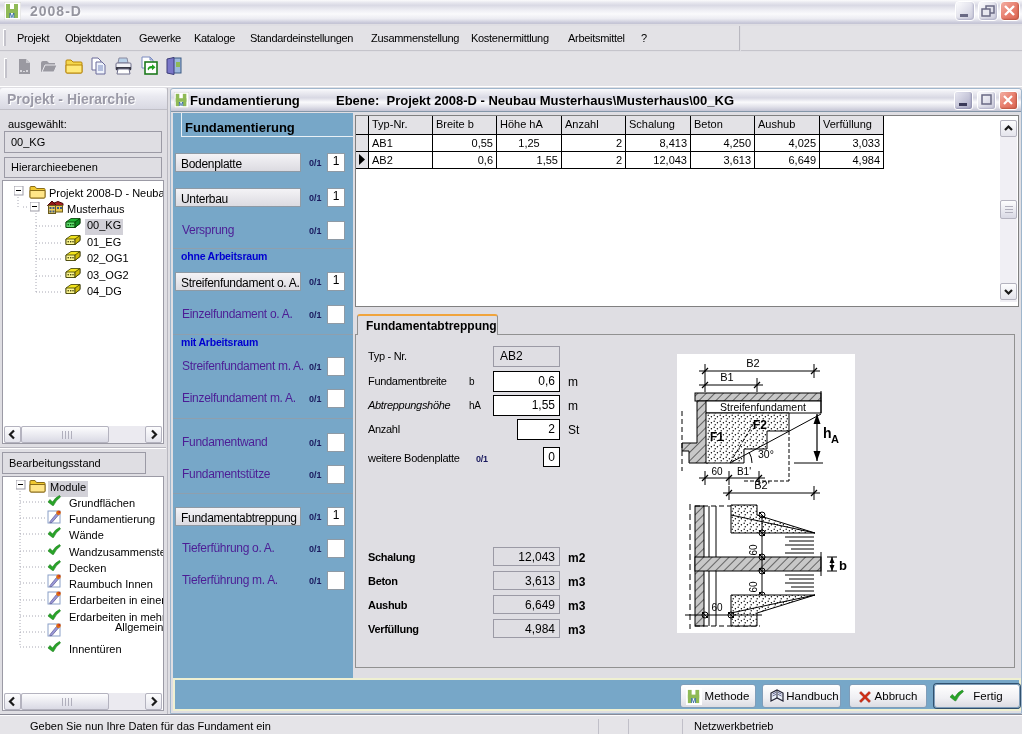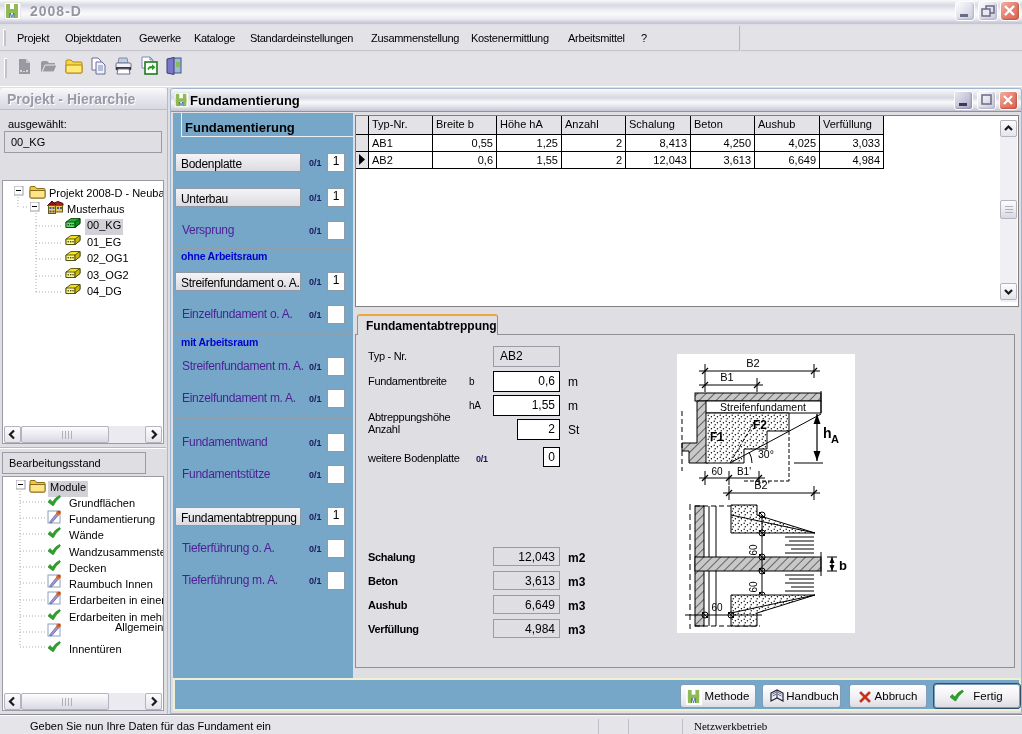--- a/index.html
+++ b/index.html
@@ -216,20 +216,23 @@
 <div class="abs" style="left:0; top:88px; width:2px; height:626px; background:#f6f6f8;"></div>
 
 <div class="abs" id="leftpanel">
   <div id="lp-head">
       <span>Projekt - Hierarchie</span>
     </div>
   <div class="abs label11" style="left:8px; top:30px;">ausgewählt:</div>
   <div class="abs sunkbox" style="left:4px; top:43px; width:158px; height:22px;">
     <div class="abs label11" style="left:6px; top:4px;">00_KG</div>
   </div>
+  <div class="abs sunkbox" style="left:4px; top:69px; width:158px; height:21px;">
+    <div class="abs label11" style="left:6px; top:3px;">Hierarchieebenen</div>
+  </div>
   <div class="abs treebox" style="left:2px; top:92px; width:162px; height:264px; overflow:hidden;">
     <svg style="position:absolute;left:0;top:0" width="160" height="250">
       <path d="M15 16 V26 M20 26 H26" stroke="#a8a8b4" stroke-width="1" stroke-dasharray="1 2"></path>
       <path d="M33 32 V112 M33 45 H58 M33 62 H58 M33 78 H58 M33 95 H58 M33 111 H58" stroke="#a8a8b4" stroke-width="1" stroke-dasharray="1 2"></path>
     </svg>
     <svg class="abs" style="left:11px;top:5px" width="10" height="10">
         <use href="#i-exp"></use>
       </svg>
     <svg class="abs" style="left:26px;top:3px" width="17" height="15">
         <use href="#i-folder"></use>
@@ -347,33 +350,34 @@
           </svg></div>
     </div>
   </div>
 </div>
 
 <div class="abs" id="statusbar">
   <div class="abs" style="left:30px; top:5px;">Geben Sie nun Ihre Daten für das Fundament ein</div>
   <div class="statussep" style="left:598px"></div>
   <div class="statussep" style="left:628px"></div>
   <div class="statussep" style="left:682px"></div>
-  <div class="abs" style="left:694px; top:5px;font-family:Liberation Serif, serif;">Netzwerkbetrieb</div>
+  <div class="abs" style="left:694px; top:5px;">Netzwerkbetrieb</div>
 </div>
 
 <div class="abs" id="innerwin">
   <div id="iw-title">
     <svg style="position:absolute;left:3px;top:3px" width="15" height="16" viewBox="0 0 17 18">
       <rect x="0" y="0" width="17" height="18" fill="#fff" stroke="#d0d0d0"></rect>
       <rect x="2" y="2" width="4" height="14" fill="#8fba56"></rect>
       <rect x="10" y="2" width="4" height="14" fill="#8fba56"></rect>
       <rect x="2" y="7" width="12" height="4" fill="#8fba56"></rect>
       <text x="8" y="16" font-size="7" font-weight="bold" fill="#3a6ea5" text-anchor="middle" font-family="Liberation Sans">M</text>
     </svg>
     <b style="position:absolute; left:19px; top:4px;">Fundamentierung</b>
+    <b style="position:absolute; left:165px; top:4px;">Ebene:&nbsp; Projekt 2008-D - Neubau Musterhaus\Musterhaus\00_KG</b>
     <div class="iwbtn" style="left:783px; background:linear-gradient(135deg,#e8e8f2 0%,#c8c8da 50%,#a8a8c4 100%); box-shadow:inset -1px -1px 2px #9090ae;"><svg width="17" height="17">
           <rect x="4" y="11" width="8" height="3" fill="#3a3a58"></rect>
         </svg></div>
     <div class="iwbtn" style="left:806px; background:linear-gradient(135deg,#fdfdfe 0%,#e8e8f0 40%,#c9c9da 100%); box-shadow:inset -1px -1px 2px #b0b0c6;"><svg width="17" height="17">
           <rect x="4" y="3" width="9" height="9" fill="none" stroke="#6a6a84" stroke-width="1.5"></rect>
         </svg></div>
     <div class="iwbtn" style="left:828px; background:linear-gradient(135deg,#f3b0a5 0%,#e98373 45%,#dd6552 100%); box-shadow:inset -1px -1px 2px #b95442;"><svg width="17" height="17">
           <path d="M4 4 L12 12 M12 4 L4 12" stroke="#fff" stroke-width="2.2"></path>
         </svg></div>
   </div>
@@ -449,21 +453,21 @@
     <div class="gcell ghead" style="left:141px;top:0;width:65px;height:19px;">Höhe hA</div>
     <div class="gcell ghead" style="left:206px;top:0;width:64px;height:19px;">Anzahl</div>
     <div class="gcell ghead" style="left:270px;top:0;width:65px;height:19px;">Schalung</div>
     <div class="gcell ghead" style="left:335px;top:0;width:64px;height:19px;">Beton</div>
     <div class="gcell ghead" style="left:399px;top:0;width:65px;height:19px;">Aushub</div>
     <div class="gcell ghead" style="left:464px;top:0;width:64px;height:19px;">Verfüllung</div>
 
     <div class="gcell ghead" style="left:0;top:19px;width:13px;height:17px;"></div>
     <div class="gcell" style="left:13px;top:19px;width:64px;height:17px;">AB1</div>
     <div class="gcell" style="left:77px;top:19px;width:64px;height:17px;text-align:right;">0,55</div>
-    <div class="gcell" style="left:141px;top:19px;width:65px;height:17px;text-align:right;">1,25</div>
+    <div class="gcell" style="left:141px;top:19px;width:65px;height:17px;text-align:center;">1,25</div>
     <div class="gcell" style="left:206px;top:19px;width:64px;height:17px;text-align:right;">2</div>
     <div class="gcell" style="left:270px;top:19px;width:65px;height:17px;text-align:right;">8,413</div>
     <div class="gcell" style="left:335px;top:19px;width:64px;height:17px;text-align:right;">4,250</div>
     <div class="gcell" style="left:399px;top:19px;width:65px;height:17px;text-align:right;">4,025</div>
     <div class="gcell" style="left:464px;top:19px;width:64px;height:17px;text-align:right;">3,033</div>
 
     <div class="gcell ghead" style="left:0;top:36px;width:13px;height:17px;">
         <svg width="8" height="11" style="position:absolute;left:2px;top:2px">
           <path d="M1 0 L7 5.5 L1 11 Z" fill="#000"></path>
         </svg>
@@ -495,21 +499,21 @@
   <div id="tab">Fundamentabtreppung</div>
   <div id="tabpanel">
     <div class="flab" style="top:15px;">Typ - Nr.</div>
     <div class="fro" style="left:137px;top:11px;width:67px;height:21px;">AB2</div>
 
     <div class="flab" style="top:40px;">Fundamentbreite</div>
     <div class="flab" style="left:113px;top:41px;font-size:10px;">b</div>
     <div class="finput" style="left:137px;top:36px;width:67px;height:21px;">0,6</div>
     <div class="funit" style="left:212px;top:40px;">m</div>
 
-    <div class="flab" style="top:76px;">Abtreppungshöhe</div>
+    <div class="flab" style="top:64px;font-style:italic;">Abtreppungshöhe</div>
     <div class="flab" style="left:113px;top:65px;font-size:10px;">hA</div>
     <div class="finput" style="left:137px;top:60px;width:67px;height:21px;">1,55</div>
     <div class="funit" style="left:212px;top:64px;">m</div>
 
     <div class="flab" style="top:88px;">Anzahl</div>
     <div class="finput" style="left:161px;top:84px;width:43px;height:21px;">2</div>
     <div class="funit" style="left:212px;top:88px;">St</div>
 
     <div class="flab" style="top:117px;">weitere Bodenplatte</div>
     <div class="flab" style="left:120px;top:119px;font-size:9px;font-weight:bold;color:#1a1a5e;">0/1</div>

